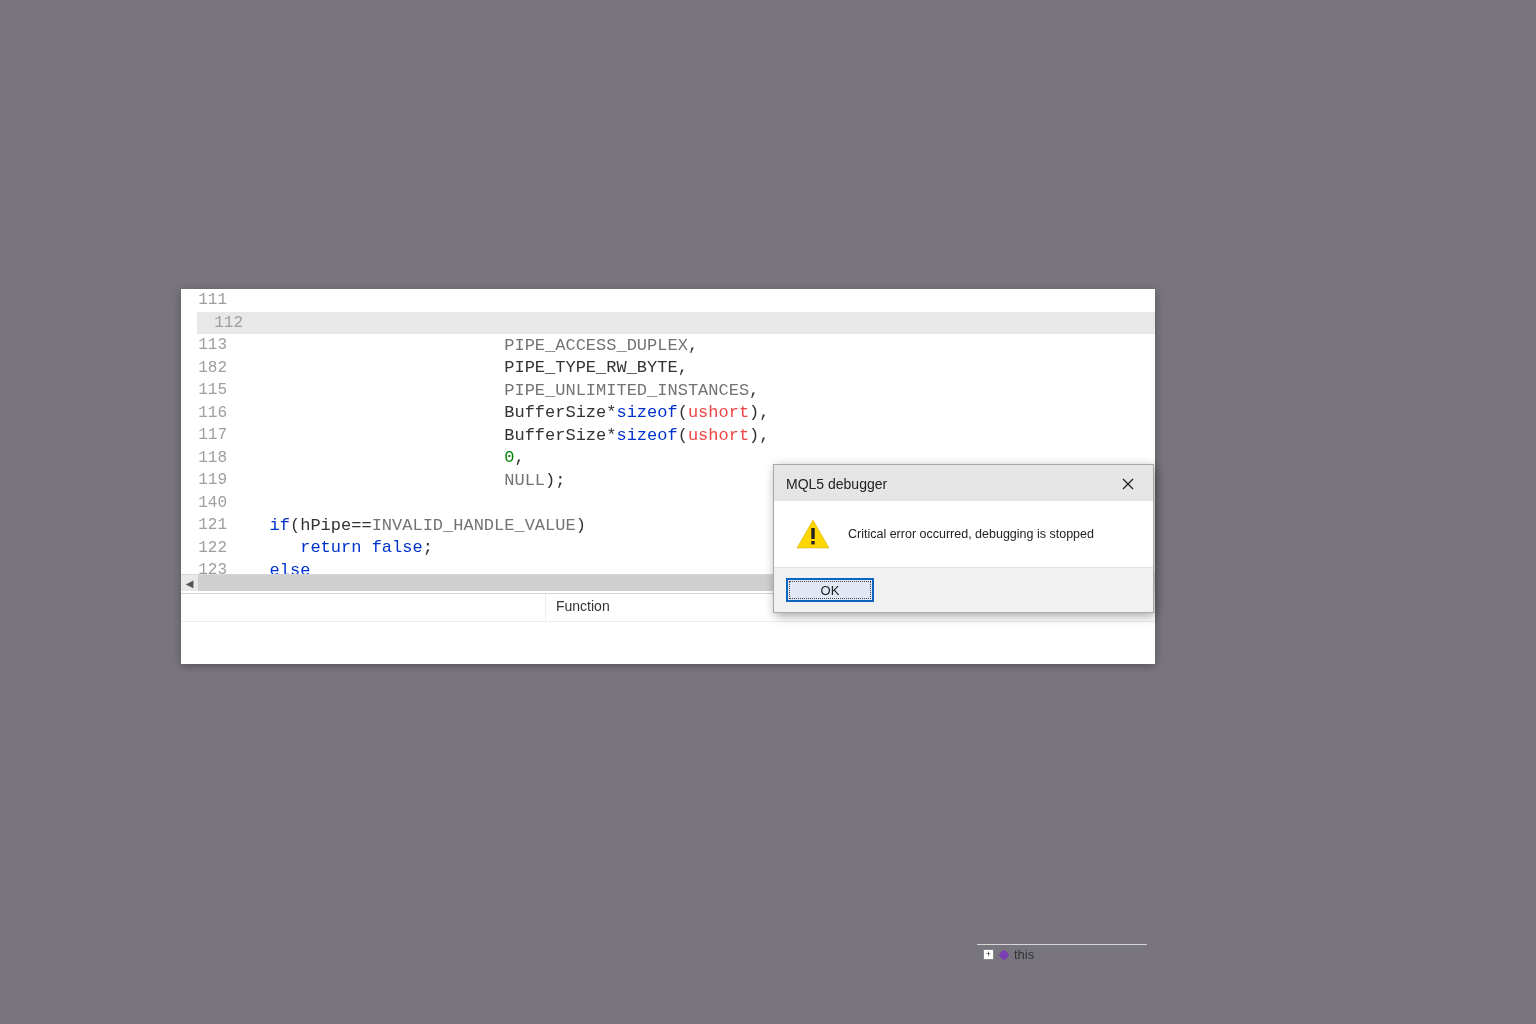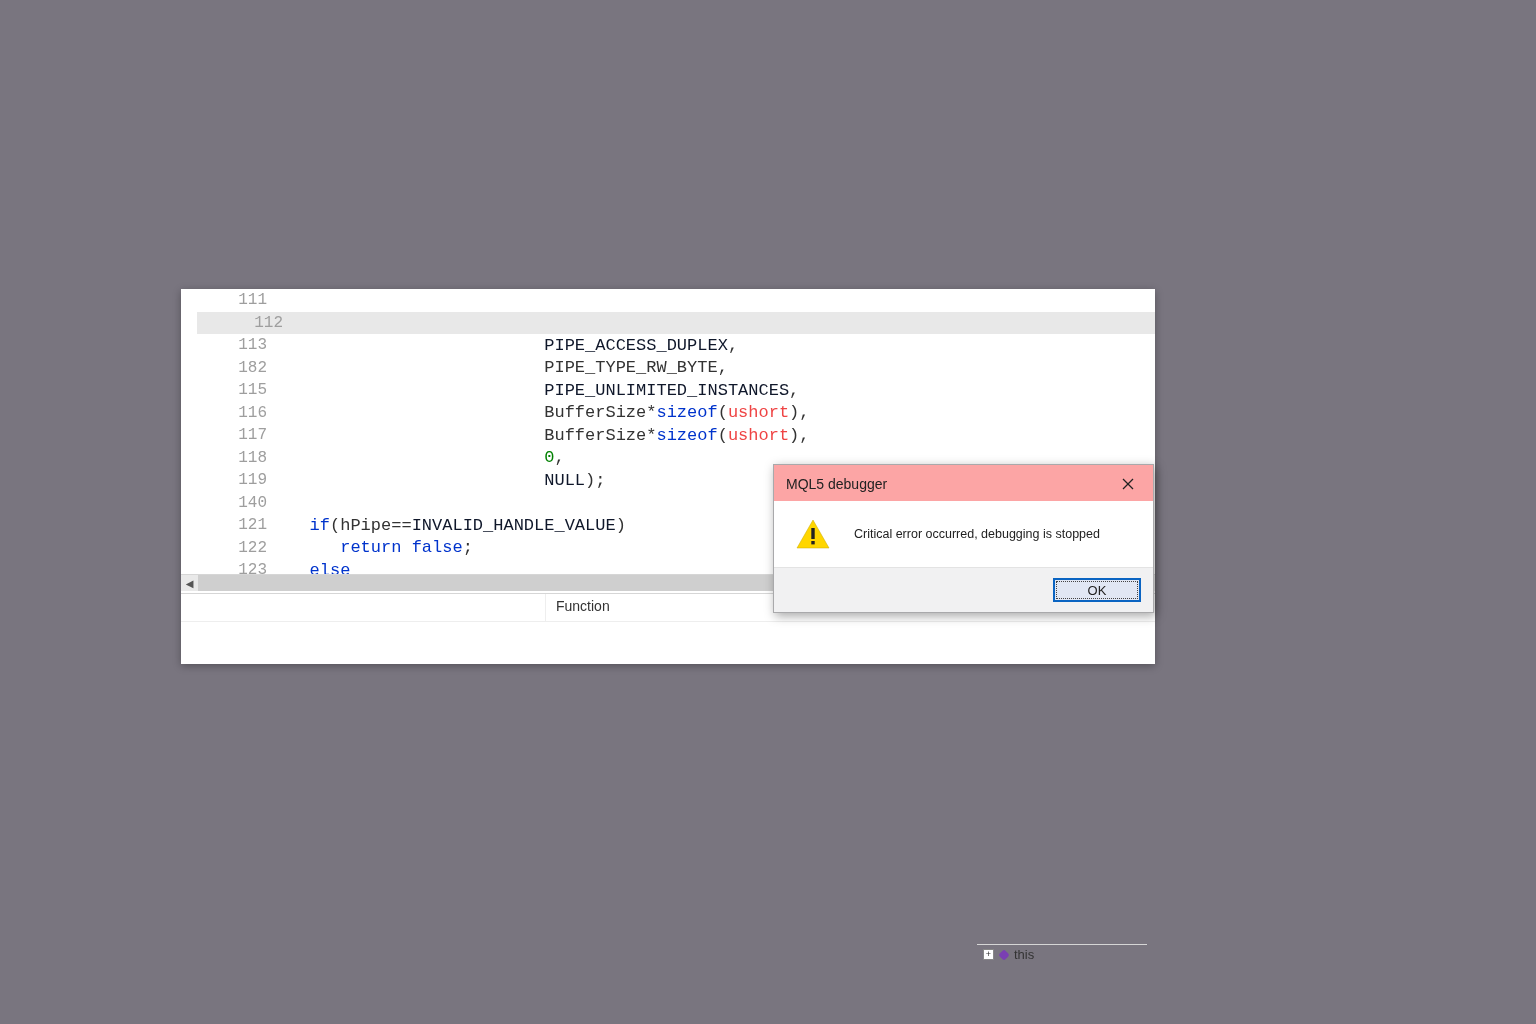--- a/index.html
+++ b/index.html
@@ -24,41 +24,40 @@
       position: relative;
       height: 302px;
       overflow: hidden;
     }
     .code-line {
       display: flex;
       height: 22.5px;
       align-items: center;
       font-family: Consolas, "Courier New", monospace;
       font-size: 17px;
-      padding-left: 40px;
     }
     .code-line.current {
       background: #e8e8e8;
       margin-left: 16px;
     }
     .gutter {
       width: 58px;
       min-width: 58px;
       text-align: right;
       padding-right: 12px;
       color: #9e9e9e;
       user-select: none;
       font-size: 16px;
     }
     .code {
       white-space: pre;
       color: #333;
     }
     .tok-default { color: #333; }
-    .tok-red { color: #0f172a; }
+    .tok-red { color: #737373; }
     .tok-keyword { color: #0033cc; }
     .tok-type { color: #ef4444; }
     .tok-number { color: #008000; }
     .hscroll {
       position: absolute;
       left: 0;
       bottom: 0;
       width: 100%;
       height: 17px;
       background: #e9e9e9;
@@ -155,51 +154,50 @@
       width: 381px;
       background: #fdfdfe;
       border: 1px solid #a9a9ab;
       box-shadow: 2px 3px 10px rgba(0,0,0,0.35);
     }
     .dialog-title {
       display: flex;
       align-items: center;
       justify-content: space-between;
       padding: 8px 10px 6px 12px;
-      background: #fca5a5;
+      background: #e5e5e5;
     }
     .dialog-title-text {
       font-size: 14px;
       color: #222;
     }
     .dialog-close {
       width: 30px;
       height: 22px;
       display: flex;
       align-items: center;
       justify-content: center;
     }
     .dialog-body {
       display: flex;
       align-items: center;
       padding: 18px 16px 18px 22px;
-      gap: 24px;
+      gap: 18px;
       border-bottom: 1px solid #e3e3e3;
       background: #ffffff;
     }
     .warning-icon svg { display: block; }
     .dialog-message {
       font-size: 12.5px;
       color: #222;
     }
     .dialog-footer {
       background: #f1f1f2;
       padding: 10px 12px;
       display: flex;
-      justify-content: flex-end;
     }
     .ok-button {
       width: 88px;
       height: 24px;
       background: #e1e7f4;
       border: 2px solid #0a64c2;
       font-size: 13px;
       color: #222;
       display: flex;
       align-items: center;

